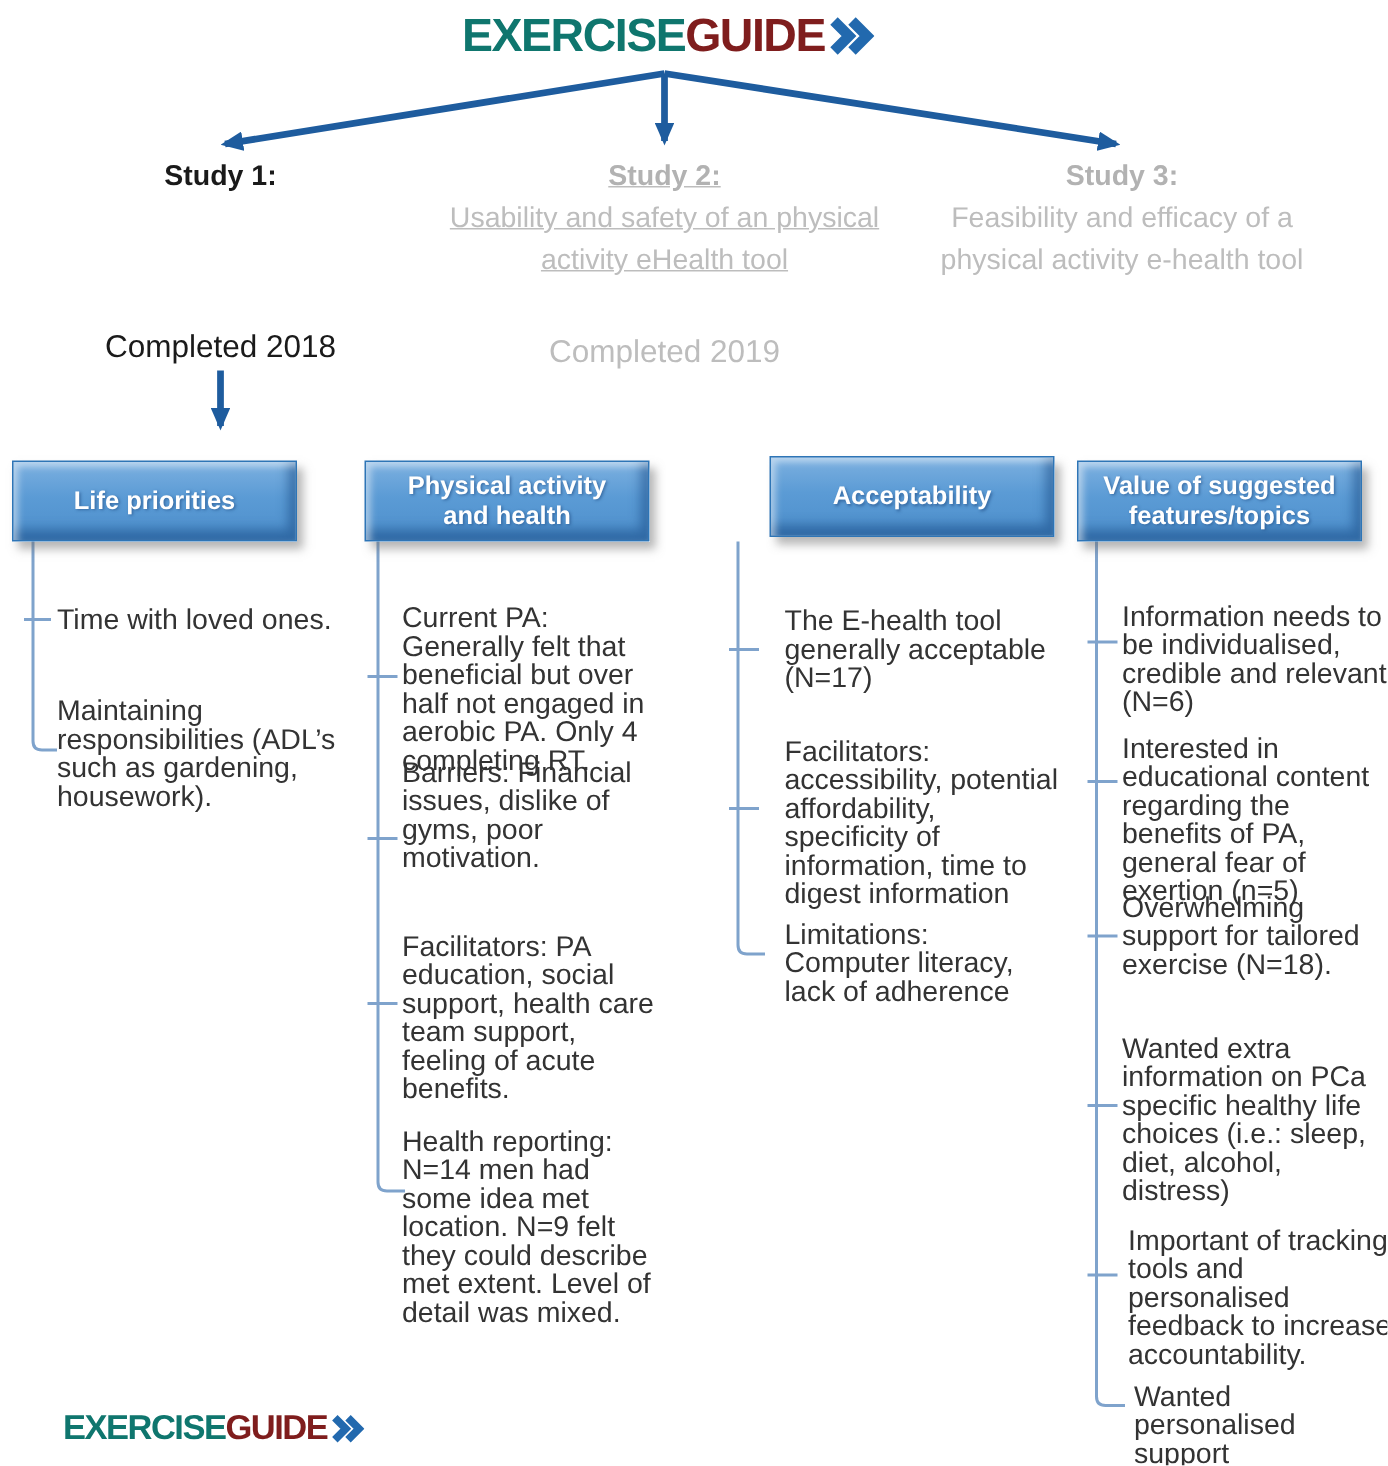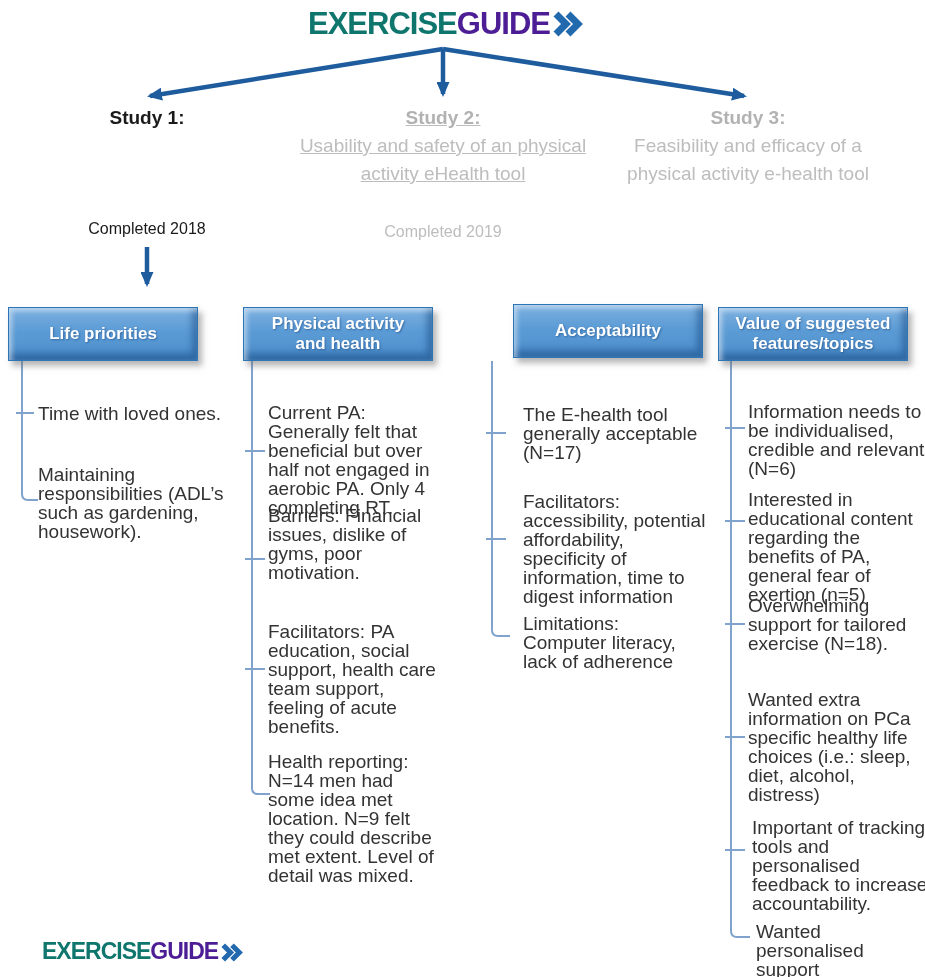--- a/index.html
+++ b/index.html
@@ -5,29 +5,29 @@
   html,body{margin:0;padding:0;background:#ffffff;}
   .canvas{position:relative;width:925px;height:977px;background:#fff;overflow:hidden;
           font-family:"Liberation Sans","DejaVu Sans",sans-serif;}
   svg.overlay{position:absolute;left:0;top:0;width:925px;height:977px;pointer-events:none;}
 
   
   .logo{position:absolute;white-space:nowrap;font-weight:800;letter-spacing:-1px;}
   .logo-top{left:308px;top:6px;font-size:31px;}
   .logo-bottom{left:42px;top:938px;font-size:23px;}
   .logo .lg-black{color:#0f766e;}
-  .logo .lg-blue{color:#4c1d95;}
+  .logo .lg-blue{color:#7f1d1d;}
   .logo .chev{display:inline-block;vertical-align:-3px;margin-left:3px;}
 
   
   .study{position:absolute;top:104px;text-align:center;font-size:19px;line-height:28px;color:#1a1a1a;}
   .study .study-title{font-weight:bold;}
   .study.inactive{color:#bdbdbd;}
   .study.inactive .study-title{color:#b2b2b2;}
-  .study-date{position:absolute;text-align:center;font-size:16px;color:#1a1a1a;}
+  .study-date{position:absolute;text-align:center;font-size:21px;color:#1a1a1a;}
   .study-date.inactive{color:#bdbdbd;}
 
   
   .hbox{position:absolute;width:190px;height:54px;box-sizing:border-box;
         background:linear-gradient(180deg,#7cb0e0 0%,#5b9bd5 45%,#4d8fcc 100%);
         border:1px solid #2e75b6;
         box-shadow:inset 3px 3px 5px rgba(255,255,255,.5),
                    inset -5px -7px 7px rgba(23,74,133,.55),
                    4px 5px 6px rgba(110,110,110,.5);
         display:flex;align-items:center;justify-content:center;

